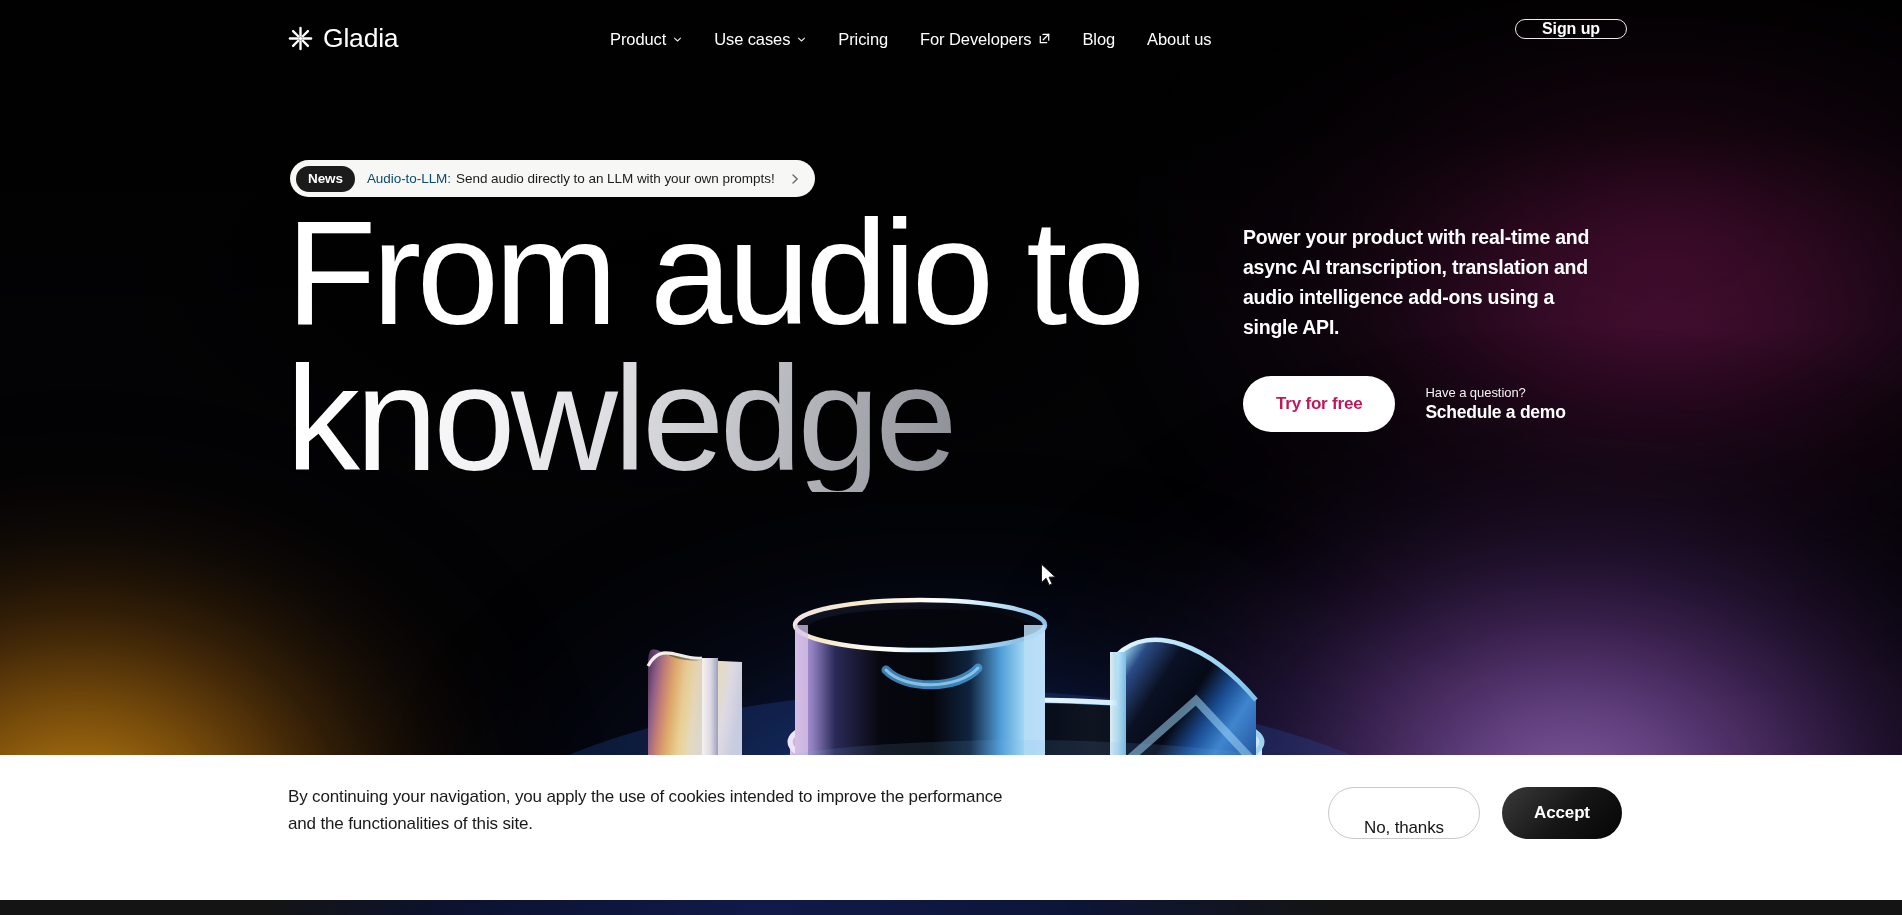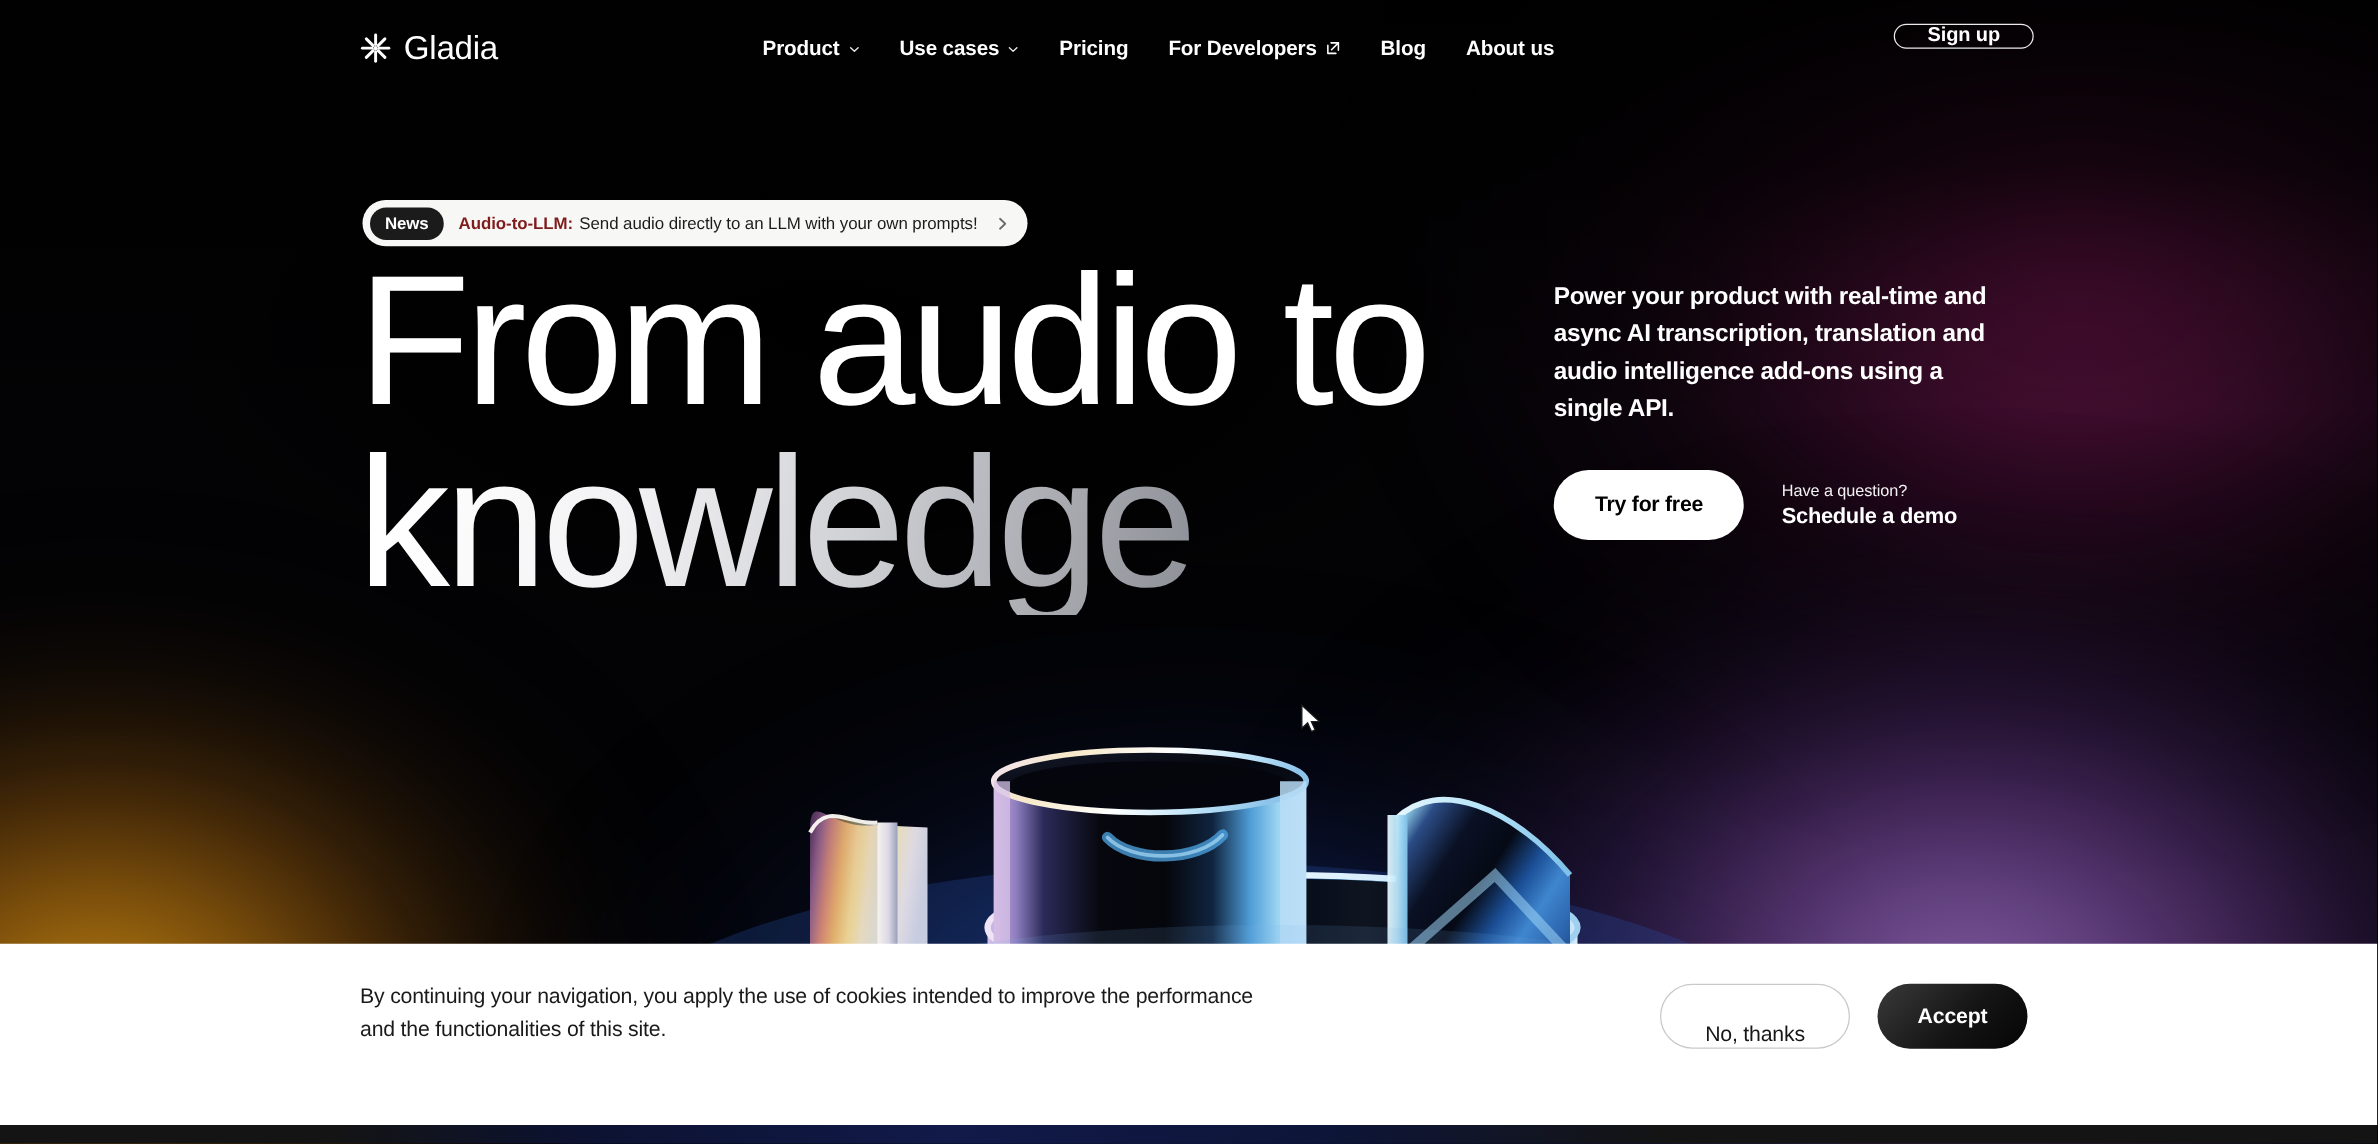--- a/index.html
+++ b/index.html
@@ -82,21 +82,21 @@
     position:absolute; left:287px; top:23px;
     display:flex; align-items:center; gap:9px;
     color:#fff; text-decoration:none;
   }
   .brand-mark { width:27px; height:27px; display:block; }
   .brand-name { font-size:26.5px; font-weight:500; letter-spacing:-0.2px; color:#fff; }
 
   .nav { position:absolute; left:610px; top:26px; display:flex; align-items:center; gap:0px; }
   .nav-item {
     display:flex; align-items:center; gap:7px;
-    color:#fff; font-size:16.5px; font-weight:700; letter-spacing:-0.1px;
+    color:#fff; font-size:16.5px; font-weight:400; letter-spacing:-0.1px;
     padding:4px 16px; cursor:pointer; white-space:nowrap;
   }
   .nav-item:first-child { padding-left:0; }
   .caret { display:block; width:9px; height:9px; opacity:.9; }
   .ext-icon { display:block; width:11px; height:11px; margin-left:1px; margin-bottom:2px; }
 
   .signup-btn {
     position:absolute; right:275px; top:19px;
     display:flex; align-items:center; justify-content:center;
     height:20px; padding:0 26px;
@@ -114,21 +114,21 @@
     height:37px; padding:0 6px 0 6px;
     background:#f7f7f5; border-radius:999px;
     cursor:pointer; white-space:nowrap;text-align:right;
   }
   .news-badge {
     display:inline-flex; align-items:center; justify-content:center;
     height:26px; padding:0 12px; margin-right:12px;
     background:#1b1b1b; color:#fff;
     border-radius:999px; font-size:13.5px; font-weight:700; letter-spacing:-0.1px;
   }
-  .news-strong { color:#7f1d1d; font-size:13.5px; font-weight:700; letter-spacing:-0.05px; }
+  .news-strong { color:#0c4a6e; font-size:13.5px; font-weight:400; letter-spacing:-0.05px; }
   .news-text { color:#1c1c1c; font-size:13.5px; font-weight:400; letter-spacing:-0.05px; margin-left:5px; }
   .news-arrow { display:block; width:12px; height:12px; margin:0 8px 0 14px; opacity:.75; }
 
   .headline {
     position:absolute; left:286px; top:200px;
     width:920px;
     font-size:148px; line-height:146px;
     font-weight:300; letter-spacing:-4.5px;
     color:#fff;
   }
@@ -141,21 +141,21 @@
 
   .hero-side { position:absolute; left:1243px; top:222px; width:365px; }
   .hero-desc {
     color:#ffffff; font-size:19.5px; line-height:30px;
     font-weight:700; letter-spacing:-0.25px;
   }
   .hero-cta-row { display:flex; align-items:center; margin-top:34px; }
   .try-btn {
     display:inline-flex; align-items:center; justify-content:flex-start;
     height:56px; padding:0 33px;
-    background:#ffffff; color:#000000;
+    background:#ffffff; color:#be185d;
     border-radius:999px; font-size:17px; font-weight:700; letter-spacing:-0.2px;
     cursor:pointer; border:none;
   }
   .demo-block { margin-left:30px; display:flex; flex-direction:column; gap:2px; }
   .demo-q { color:#ffffff; font-size:13px; font-weight:400; letter-spacing:-0.05px; opacity:.95; }
   .demo-link {
     color:#ffffff; font-size:17.5px; font-weight:700; letter-spacing:-0.25px;
     text-decoration:none; cursor:pointer;
   }
 

